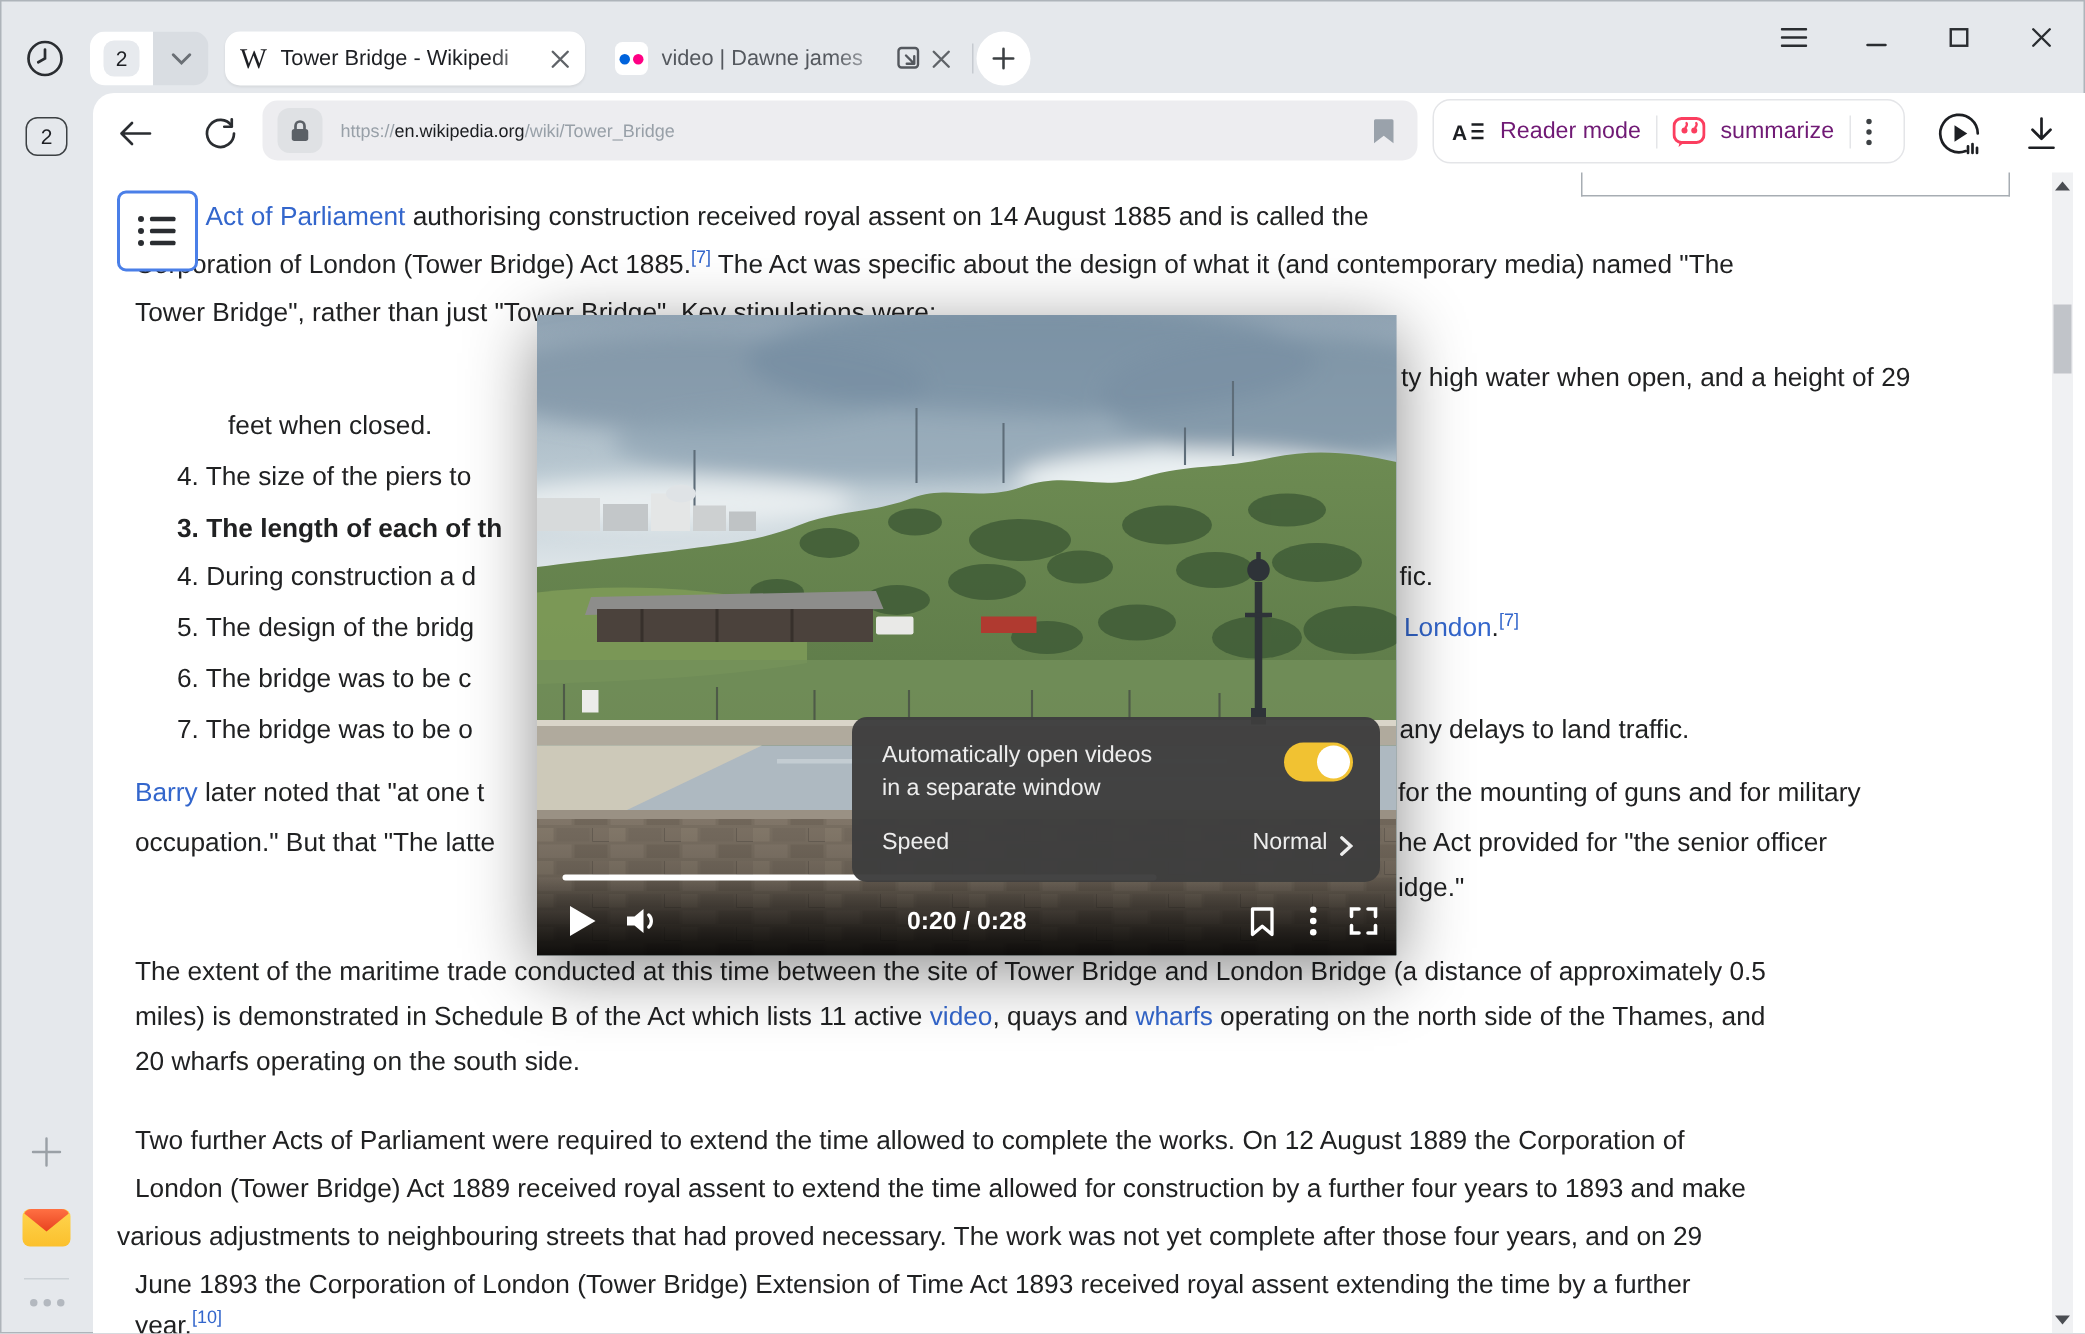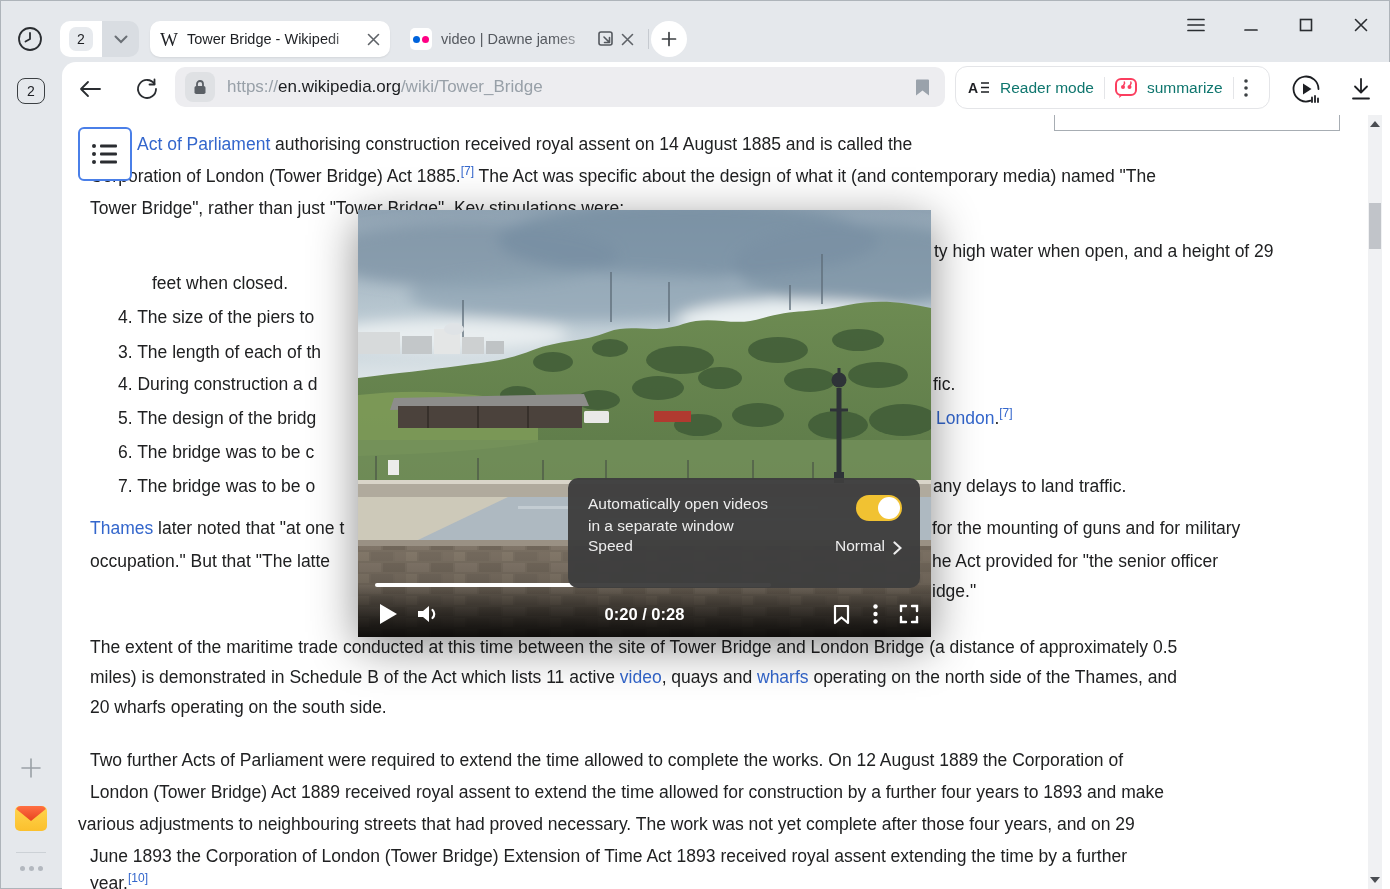--- a/index.html
+++ b/index.html
@@ -43,27 +43,27 @@
 
   
   .content{position:absolute;left:62px;top:62px;right:0;bottom:0;background:#fff;border-top-left-radius:14px;}
 
   
   .toolbar{position:absolute;left:0;top:0;right:0;height:53px;}
   .nav-ico{position:absolute;top:13px;width:28px;height:28px;display:flex;align-items:center;justify-content:center;}
   .addr{position:absolute;left:113px;top:5px;width:770px;height:40px;background:#ededf0;border-radius:10px;
         display:flex;align-items:center;padding:0 10px;}
   .lockbadge{width:30px;height:30px;background:#dfe1e4;border-radius:8px;display:flex;align-items:center;justify-content:center;}
-  .url{margin-left:12px;font-size:17px;white-space:nowrap;flex:1;}
+  .url{margin-left:12px;font-size:12px;white-space:nowrap;flex:1;}
   .url .dim{color:#98a0a8;}
   .url .host{color:#1b1d20;}
   .bookmark-slot{width:26px;height:26px;display:flex;align-items:center;justify-content:center;}
   .actionpill{position:absolute;left:893px;top:4px;width:315px;height:43px;background:#fff;border:1px solid #e4e5e8;
               border-radius:12px;display:flex;align-items:center;padding:0 12px;gap:10px;}
-  .actionpill .lbl{font-size:15.5px;color:#0f766e;white-space:nowrap;}
+  .actionpill .lbl{font-size:15.5px;color:#701a75;white-space:nowrap;}
   .vdiv{width:1px;height:22px;background:#e4e5e8;}
   .sum-ico{width:22px;height:20px;position:relative;flex:0 0 auto;}
   .tool-right{position:absolute;top:10px;width:34px;height:34px;display:flex;align-items:center;justify-content:center;}
 
   
   .article-layer{position:absolute;left:0;top:0;width:1390px;height:889px;z-index:2;pointer-events:none;}
   .tline{position:absolute;height:32px;line-height:32px;font-size:17.5px;color:#202122;white-space:nowrap;}
   .wlink{color:#3366cc;}
   .wsup{color:#3366cc;font-size:12px;vertical-align:super;line-height:0;}
   .toc-btn{position:absolute;left:78px;top:127px;width:54px;height:54px;background:#fff;border:2px solid #4a7fe8;
@@ -92,21 +92,21 @@
   .ctl{position:absolute;bottom:9px;width:28px;height:28px;display:flex;align-items:center;justify-content:center;z-index:4;}
   .vtime{position:absolute;bottom:13px;left:50%;transform:translateX(-50%);color:#fff;font-size:16.5px;font-weight:600;z-index:4;white-space:nowrap;}
   .vid-popup{position:absolute;left:210px;top:268px;width:352px;height:110px;background:rgba(62,62,62,.97);
              border-radius:10px;z-index:5;padding:15px 18px 0 20px;color:#ededed;}
   .pop-row1{display:flex;align-items:flex-start;justify-content:space-between;}
   .pop-lines{font-size:15.5px;line-height:22px;}
   .toggle{width:46px;height:26px;border-radius:13px;background:#6e6e6e;position:relative;margin-top:2px;flex:0 0 auto;}
   .toggle.on{background:#f1c232;}
   .toggle .knob{position:absolute;top:2px;width:22px;height:22px;border-radius:50%;background:#fff;left:2px;}
   .toggle.on .knob{left:auto;right:2px;}
-  .pop-row2{display:flex;align-items:center;justify-content:space-between;margin-top:0;font-size:15.5px;}
+  .pop-row2{display:flex;align-items:center;justify-content:space-between;margin-top:16px;font-size:15.5px;}
   .speed-val{display:flex;align-items:flex-end;gap:8px;}
 </style>
 </head>
 <body>
 
 <div class="stage">
 
   <div class="topbar">
     <div class="clock-btn">
       <svg width="28" height="28" viewBox="0 0 28 28">
@@ -281,29 +281,29 @@
 
   <div class="search-remnant"></div>
 
   <div class="article-layer">
       <div class="tline" style="top: 128px; left: 137px;"><span class="wlink">Act of Parliament</span><span> authorising construction received royal assent on 14 August 1885 and is called the</span></div>
       <div class="tline" style="top: 160px; left: 90px;"><span>Corporation of London (Tower Bridge) Act 1885.</span><span class="wsup">[7]</span><span> The Act was specific about the design of what it (and contemporary media) named "The</span></div>
       <div class="tline" style="top: 192px; left: 90px;"><span>Tower Bridge", rather than just "Tower Bridge". Key stipulations were:</span></div>
       <div class="tline" style="top: 235px; left: 934px;"><span>ty high water when open, and a height of 29</span></div>
       <div class="tline" style="top: 267px; left: 152px;"><span>feet when closed.</span></div>
       <div class="tline" style="top: 301px; left: 118px;"><span>4. The size of the piers to</span></div>
-      <div class="tline" style="top: 336px; left: 118px;"><span>3. The length of each of th</span></div>
+      <div class="tline" style="top: 336px; left: 118px; font-weight: bold;"><span>3. The length of each of th</span></div>
       <div class="tline" style="top: 368px; left: 118px;"><span>4. During construction a d</span></div>
       <div class="tline" style="top: 368px; left: 933px;"><span>fic.</span></div>
       <div class="tline" style="top: 402px; left: 118px;"><span>5. The design of the bridg</span></div>
       <div class="tline" style="top: 402px; left: 936px;"><span class="wlink">London</span><span>.</span><span class="wsup">[7]</span></div>
       <div class="tline" style="top: 436px; left: 118px;"><span>6. The bridge was to be c</span></div>
       <div class="tline" style="top: 470px; left: 118px;"><span>7. The bridge was to be o</span></div>
       <div class="tline" style="top: 470px; left: 933px;"><span>any delays to land traffic.</span></div>
-      <div class="tline" style="top: 512px; left: 90px;"><span class="wlink">Thames</span><span> later noted that "at one t</span></div>
+      <div class="tline" style="top: 512px; left: 90px;"><span class="wlink">Barry</span><span> later noted that "at one t</span></div>
       <div class="tline" style="top: 512px; left: 932px;"><span>for the mounting of guns and for military</span></div>
       <div class="tline" style="top: 545px; left: 90px;"><span>occupation." But that "The latte</span></div>
       <div class="tline" style="top: 545px; left: 932px;"><span>he Act provided for "the senior officer</span></div>
       <div class="tline" style="top: 575px; left: 932px;"><span>idge."</span></div>
       <div class="tline" style="top: 631px; left: 90px;"><span>The extent of the maritime trade conducted at this time between the site of Tower Bridge and London Bridge (a distance of approximately 0.5</span></div>
       <div class="tline" style="top: 661px; left: 90px;"><span>miles) is demonstrated in Schedule B of the Act which lists 11 active </span><span class="wlink">video</span><span>, quays and </span><span class="wlink">wharfs</span><span> operating on the north side of the Thames, and</span></div>
       <div class="tline" style="top: 691px; left: 90px;"><span>20 wharfs operating on the south side.</span></div>
       <div class="tline" style="top: 744px; left: 90px;"><span>Two further Acts of Parliament were required to extend the time allowed to complete the works. On 12 August 1889 the Corporation of</span></div>
       <div class="tline" style="top: 776px; left: 90px;"><span>London (Tower Bridge) Act 1889 received royal assent to extend the time allowed for construction by a further four years to 1893 and make</span></div>
       <div class="tline" style="top: 808px; left: 78px;"><span>various adjustments to neighbouring streets that had proved necessary. The work was not yet complete after those four years, and on 29</span></div>

